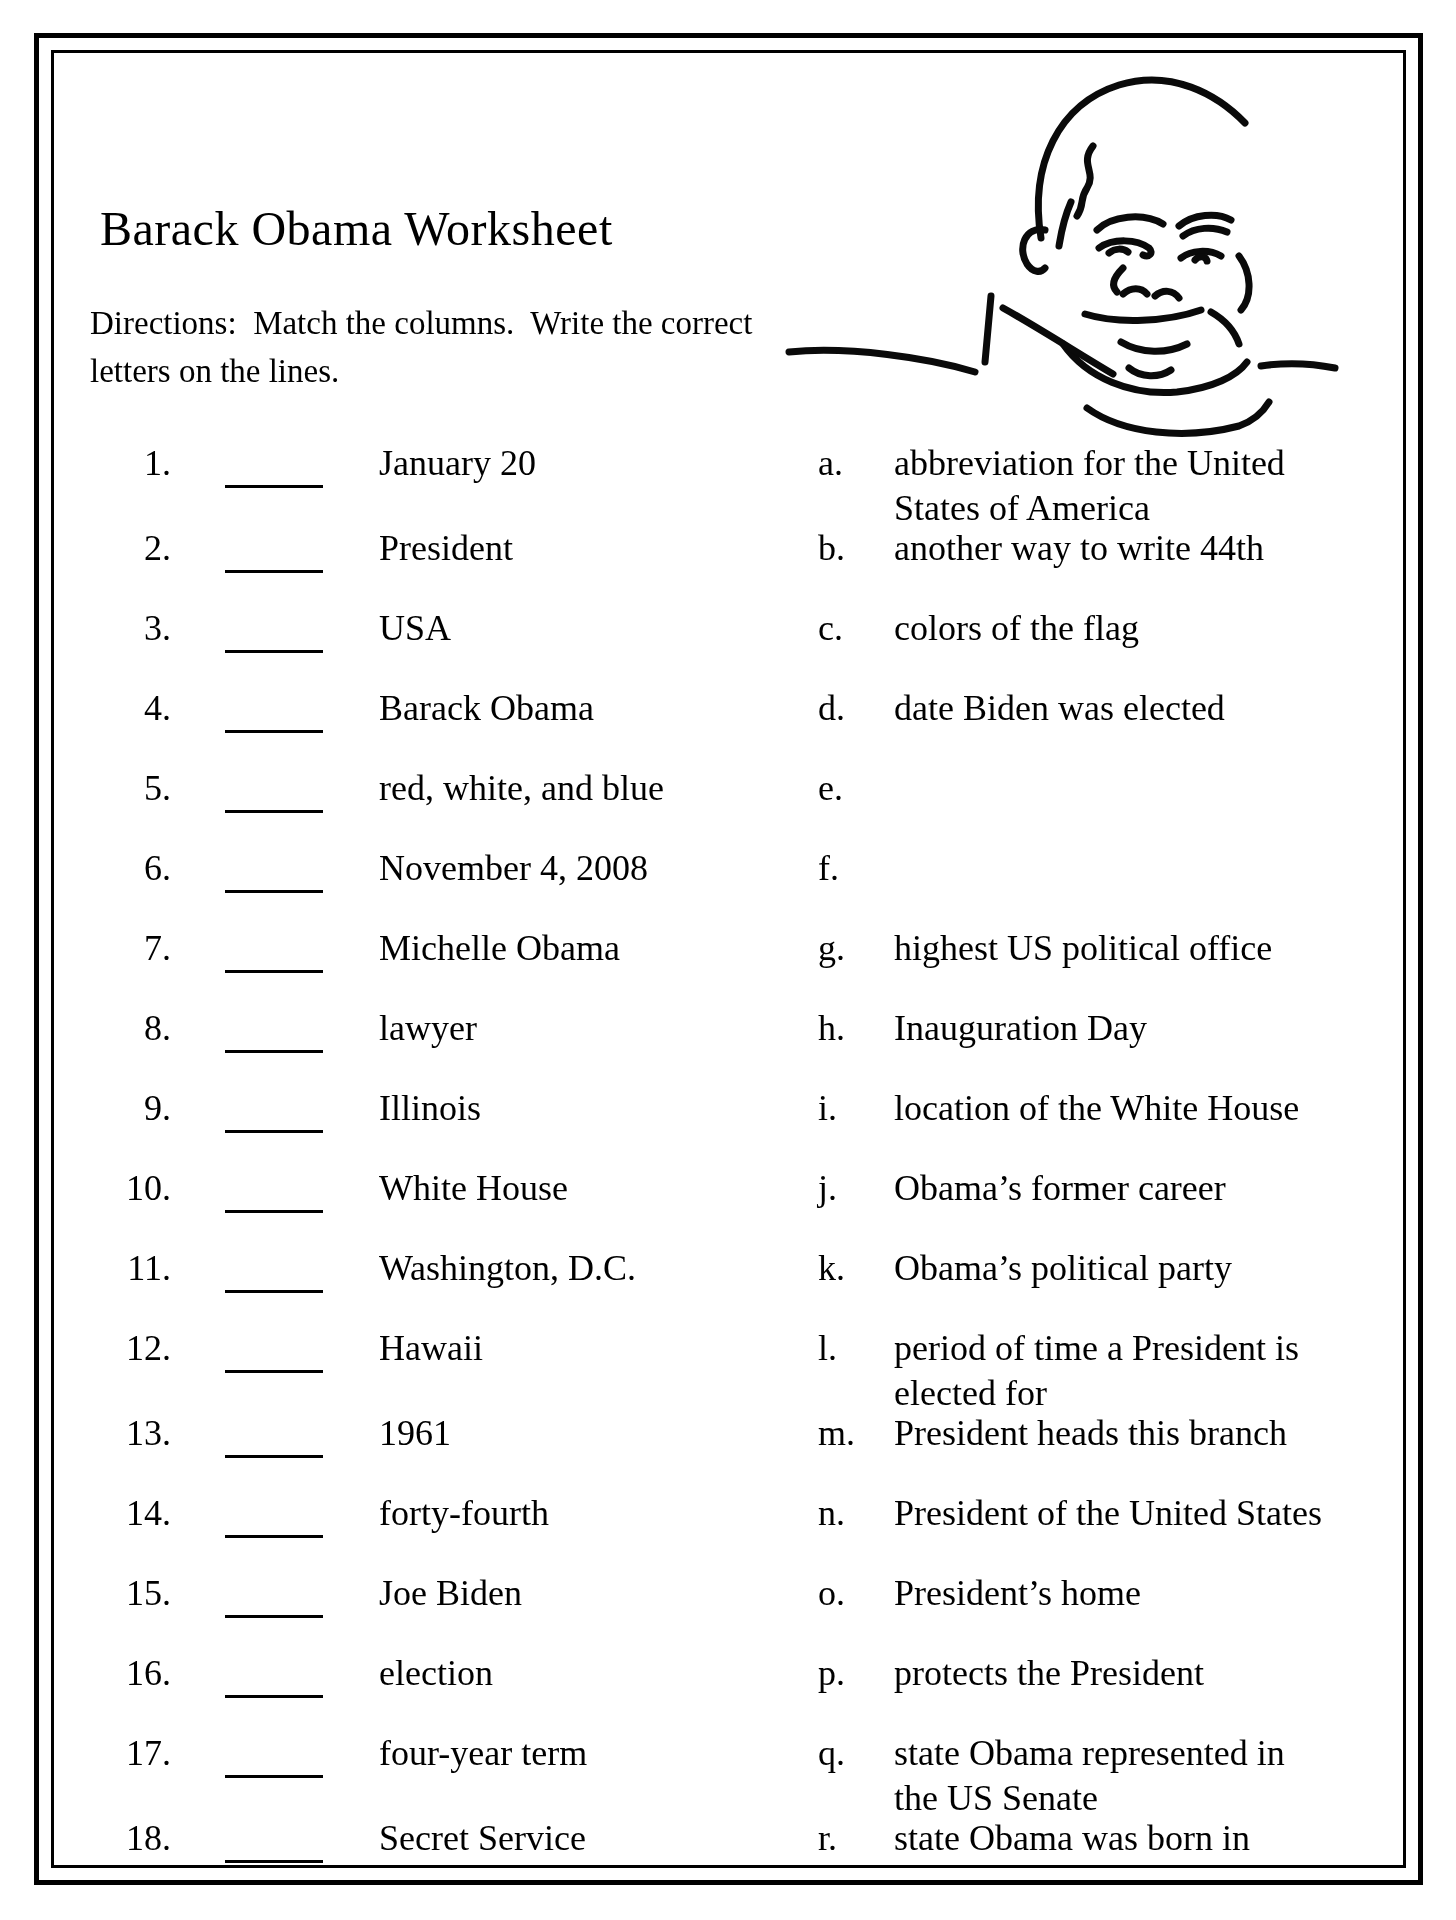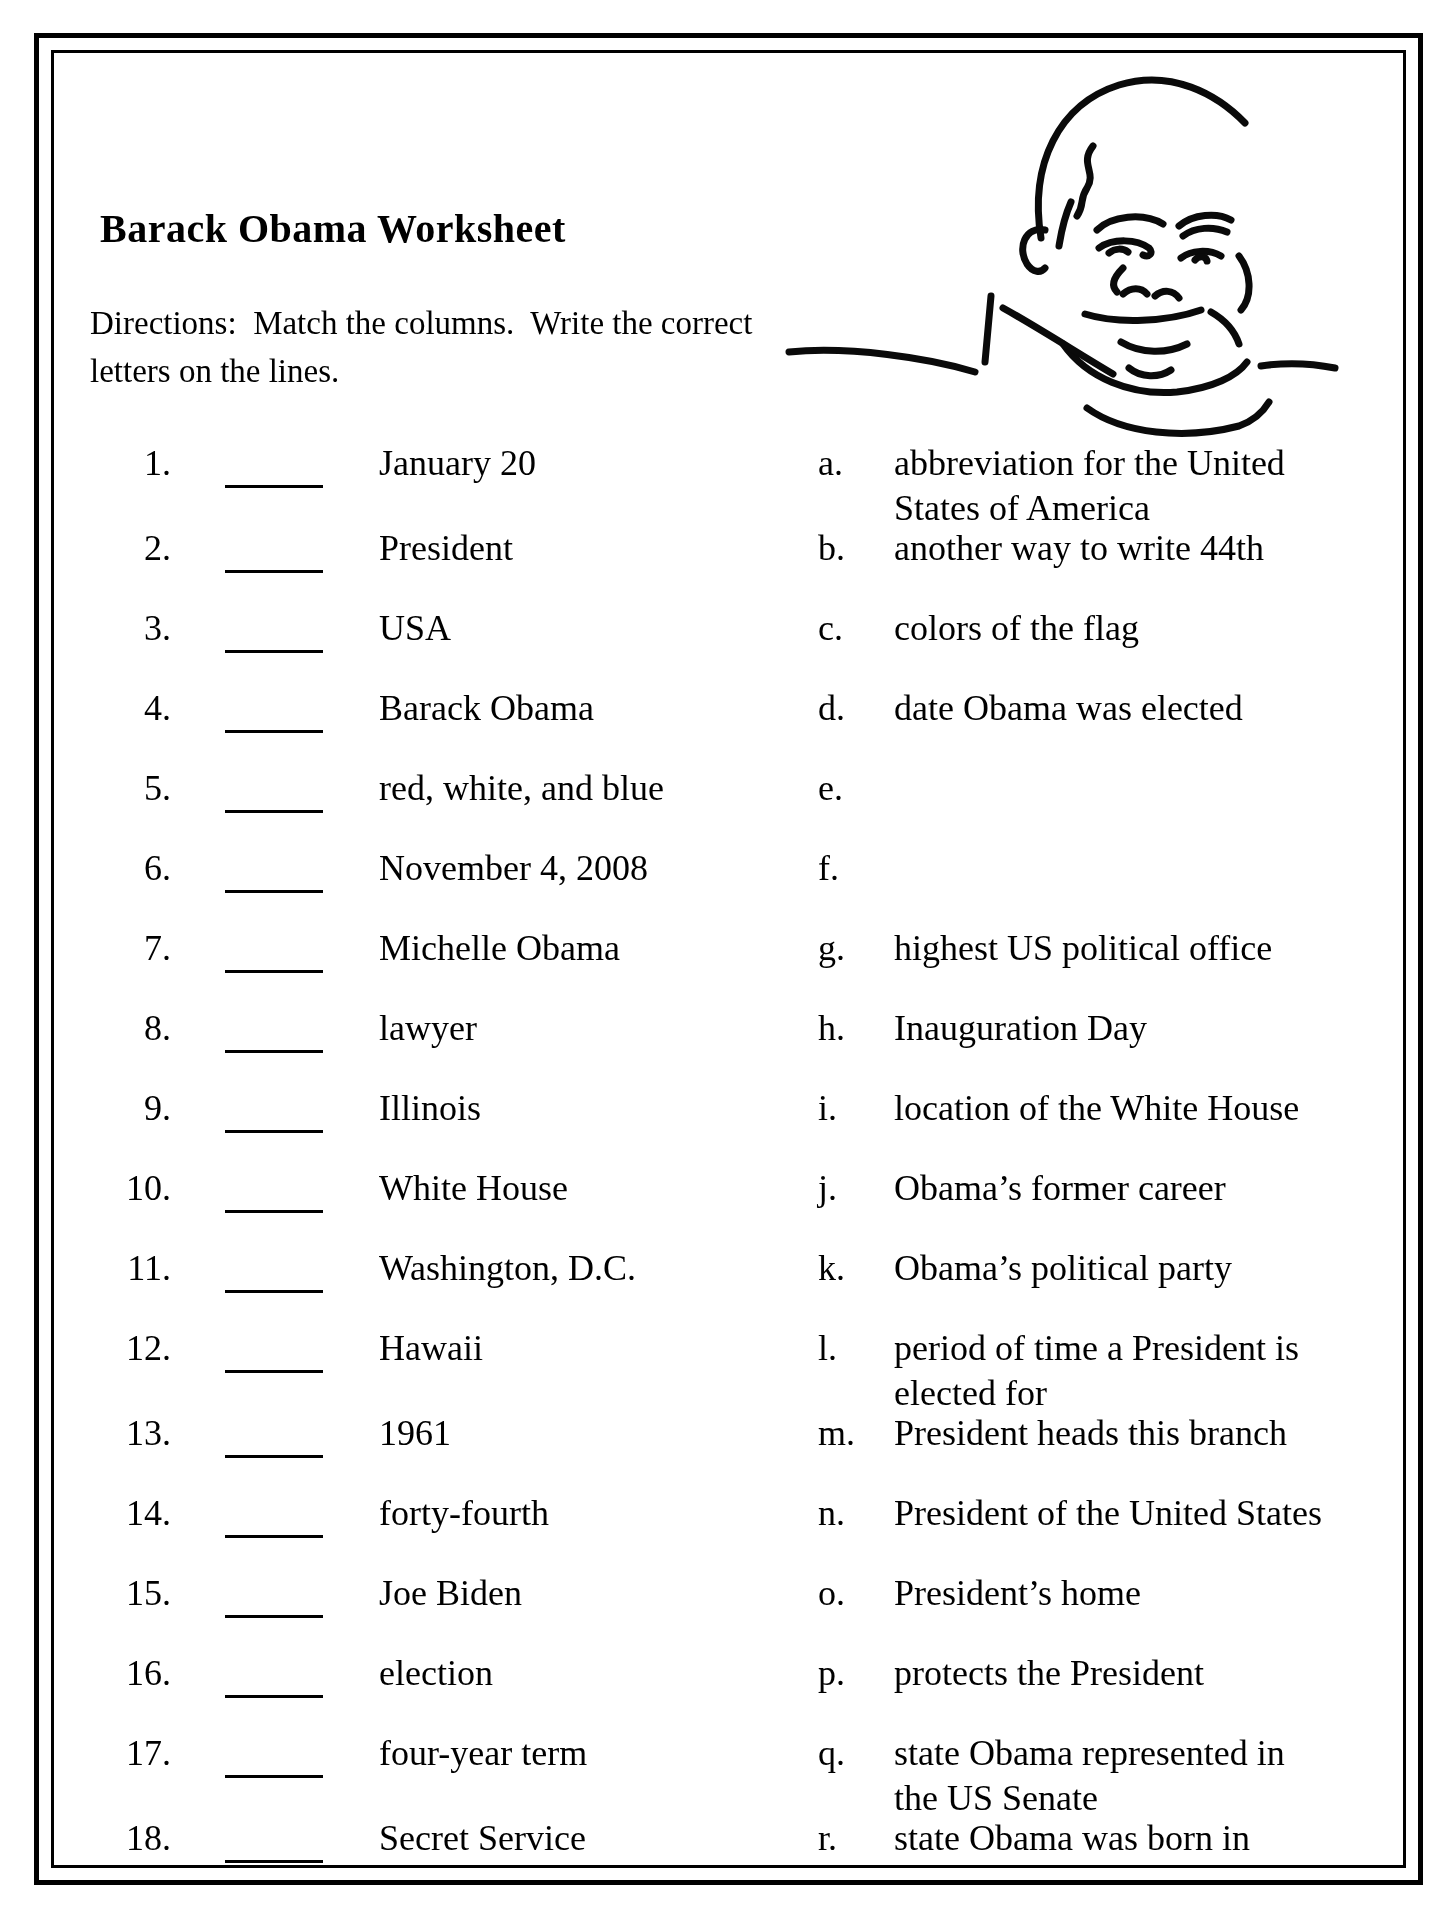--- a/index.html
+++ b/index.html
@@ -14,21 +14,21 @@
     border:5px solid #000; box-sizing:border-box;
   }
   .frame-inner {
     position:absolute; left:12px; top:12px; right:12px; bottom:12px;
     border:3px solid #000; overflow:hidden;
   }
   .content { position:absolute; left:0; top:0; right:0; bottom:0; }
 
   .title {
     margin:150px 0 0 46px;
-    font-size:40px; font-weight:bold; line-height:52px;
+    font-size:48px; font-weight:normal; line-height:52px;
     letter-spacing:0.5px;
   }
   .directions {
     margin:44px 0 16px 36px;
     font-size:33px; line-height:48px;
     white-space:pre-wrap;
     max-width:700px;
   }
 
   .face-sketch {
@@ -136,21 +136,21 @@
             <div class="term">USA</div>
             <div class="letter">c.</div>
             <div class="desc">colors of the flag</div>
           </div>
 
           <div class="match-row">
             <div class="num">4.</div>
             <div class="blank-cell"><span class="blank"></span></div>
             <div class="term">Barack Obama</div>
             <div class="letter">d.</div>
-            <div class="desc">date Obama was elected</div>
+            <div class="desc">date Biden was elected</div>
           </div>
 
           <div class="match-row">
             <div class="num">5.</div>
             <div class="blank-cell"><span class="blank"></span></div>
             <div class="term">red, white, and blue</div>
             <div class="letter">e.</div>
           </div>
 
           <div class="match-row">

